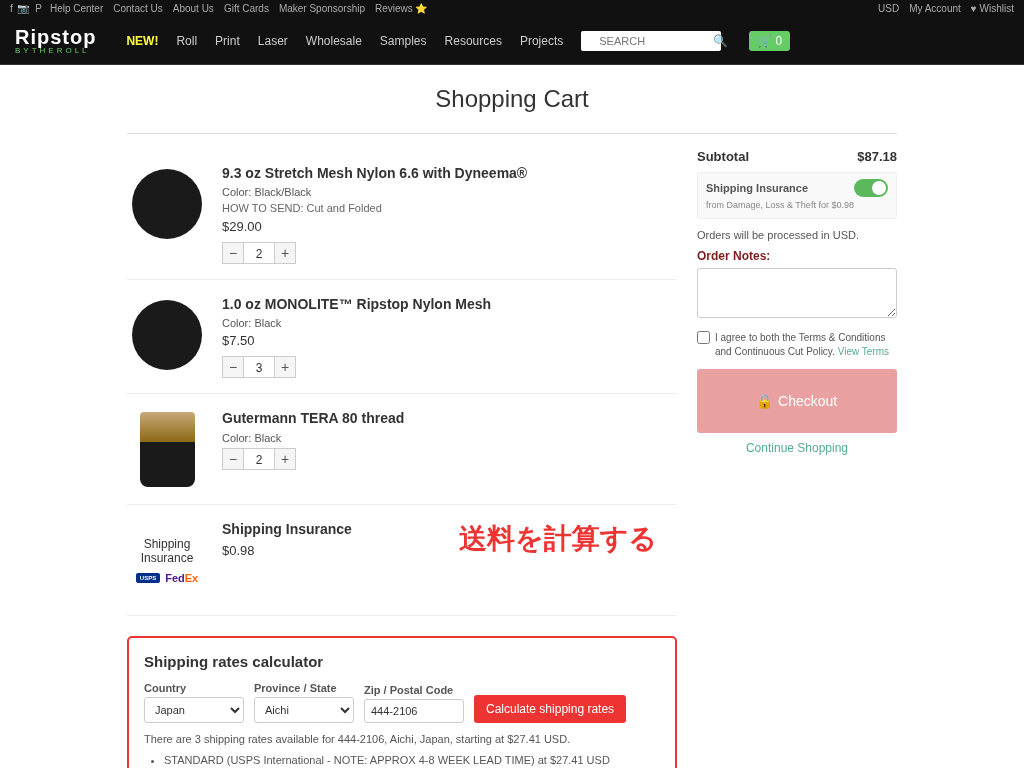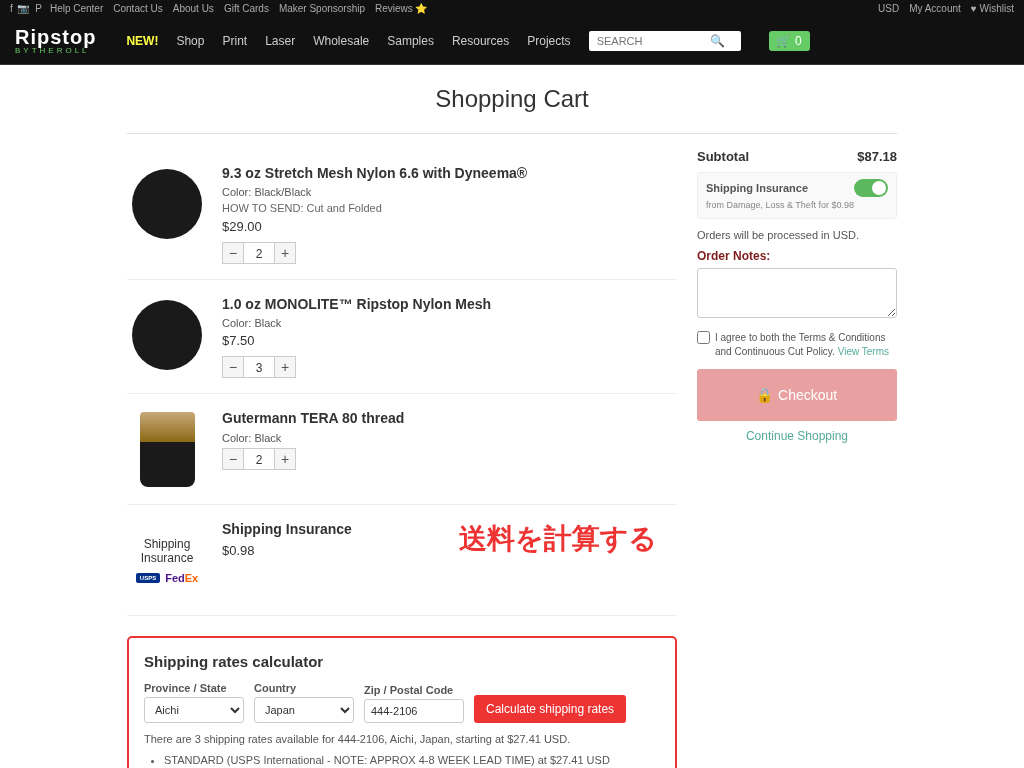--- a/index.html
+++ b/index.html
@@ -58,23 +58,23 @@
       color: #ccc;
       text-decoration: none;
       font-size: 12px;
     }
     .nav-links a.new { color: #ff4; font-weight: bold; }
     .nav-search {
       display: flex;
       align-items: center;
       background: #fff;
       border-radius: 2px;
-      padding: 3px 8px;
+      padding: 3px 18px;
       gap: 4px;
-      width: 152px;
+      width: 140px;
     }
     .nav-search input {
       border: none;
       outline: none;
       font-size: 11px;
       width: 110px;
       background: transparent;
       color: #333;
     }
     .nav-search-icon { color: #999; font-size: 12px; }
@@ -328,21 +328,21 @@
       font-size: 10px;
       color: #555;
       line-height: 1.4;
     }
     .terms-link { color: #5a9; text-decoration: none; }
     .checkout-btn {
       width: 100%;
       background: #e8a0a0;
       color: #fff;
       border: none;
-      padding: 18px;
+      padding: 24px;
       font-size: 14px;
       border-radius: 3px;
       cursor: pointer;
       display: flex;
       align-items: center;
       justify-content: center;
       gap: 6px;
       margin-bottom: 8px;
     }
     .continue-shopping {
@@ -458,21 +458,21 @@
   </div>
 </div>
 
 <nav class="main-nav">
   <div class="logo">
     <span class="logo-top">Ripstop</span>
     <span class="logo-bottom">BYTHEROLL</span>
   </div>
   <div class="nav-links">
     <a href="#" class="new">NEW!</a>
-    <a href="#">Shop</a>
+    <a href="#">Roll</a>
     <a href="#">Print</a>
     <a href="#">Laser</a>
     <a href="#">Wholesale</a>
     <a href="#">Samples</a>
     <a href="#">Resources</a>
     <a href="#">Projects</a>
     <div class="nav-search">
       <input type="text" placeholder="SEARCH" style="">
       <span class="nav-search-icon">🔍</span>
     </div>
@@ -562,30 +562,30 @@
             <div class="cart-item-name">Shipping Insurance</div>
             <div class="cart-item-price">$0.98</div>
           </div>
         </div>
         <div class="japanese-text">送料を計算する</div>
       </div>
 
       <div class="shipping-calc-section">
         <div class="calc-title">Shipping rates calculator</div>
         <div class="calc-fields">
+          <div class="calc-field country">
+            <label>Country</label>
+            <select>
+              <option>Japan</option>
+            </select>
+          </div>
           <div class="calc-field province">
             <label>Province / State</label>
             <select>
               <option>Aichi</option>
-            </select>
-          </div>
-          <div class="calc-field country">
-            <label>Country</label>
-            <select>
-              <option>Japan</option>
             </select>
           </div>
           <div class="calc-field zip">
             <label>Zip / Postal Code</label>
             <input type="text" value="444-2106" style="">
           </div>
           <button class="calc-btn">Calculate shipping rates</button>
         </div>
         <div class="calc-result-text">There are 3 shipping rates available for 444-2106, Aichi, Japan, starting at $27.41 USD.</div>
         <ul class="calc-rates">

